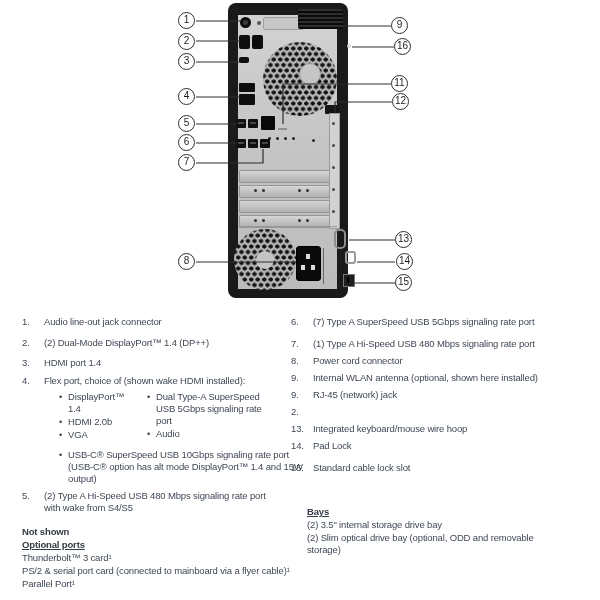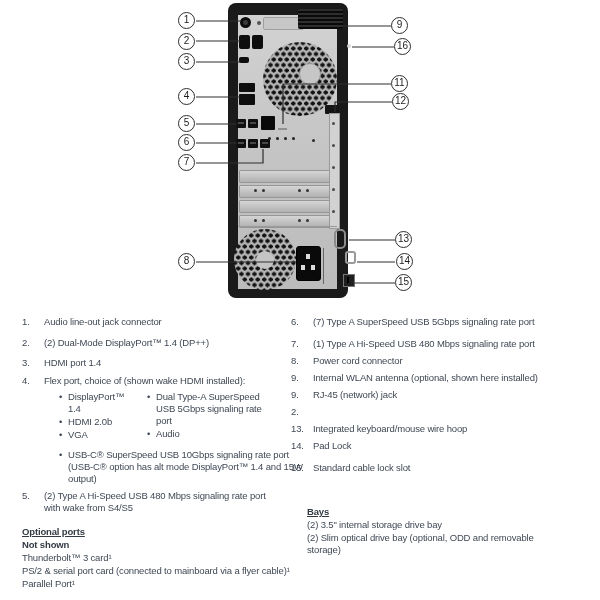--- a/index.html
+++ b/index.html
@@ -234,22 +234,22 @@
         </div>
       </div>
       <div class="usbc bl">
         <span class="b">•</span><span>USB-C® SuperSpeed USB 10Gbps signaling rate port (USB-C® option has alt mode DisplayPort™ 1.4 and 15W output)</span>
       </div>
       <div class="li">
         <span class="num">5.</span>
         <span class="txt">(2) Type A Hi-Speed USB 480 Mbps signaling rate port with wake from S4/S5</span>
       </div>
       <div class="ns">
+        <div class="bold nsline">Not shown</div>
         <div class="bold ul nsline">Optional ports</div>
-        <div class="bold nsline">Not shown</div>
         <div class="nsline">Thunderbolt™ 3 card¹</div>
         <div class="nsline just">PS/2 &amp; serial port card (connected to mainboard via a flyer cable)¹</div>
         <div class="nsline">Parallel Port¹</div>
       </div>
     </div>
     <div class="colR">
       <div class="li mb10">
         <span class="num">6.</span>
         <span class="txt">(7) Type A SuperSpeed USB 5Gbps signaling rate port</span>
       </div>

